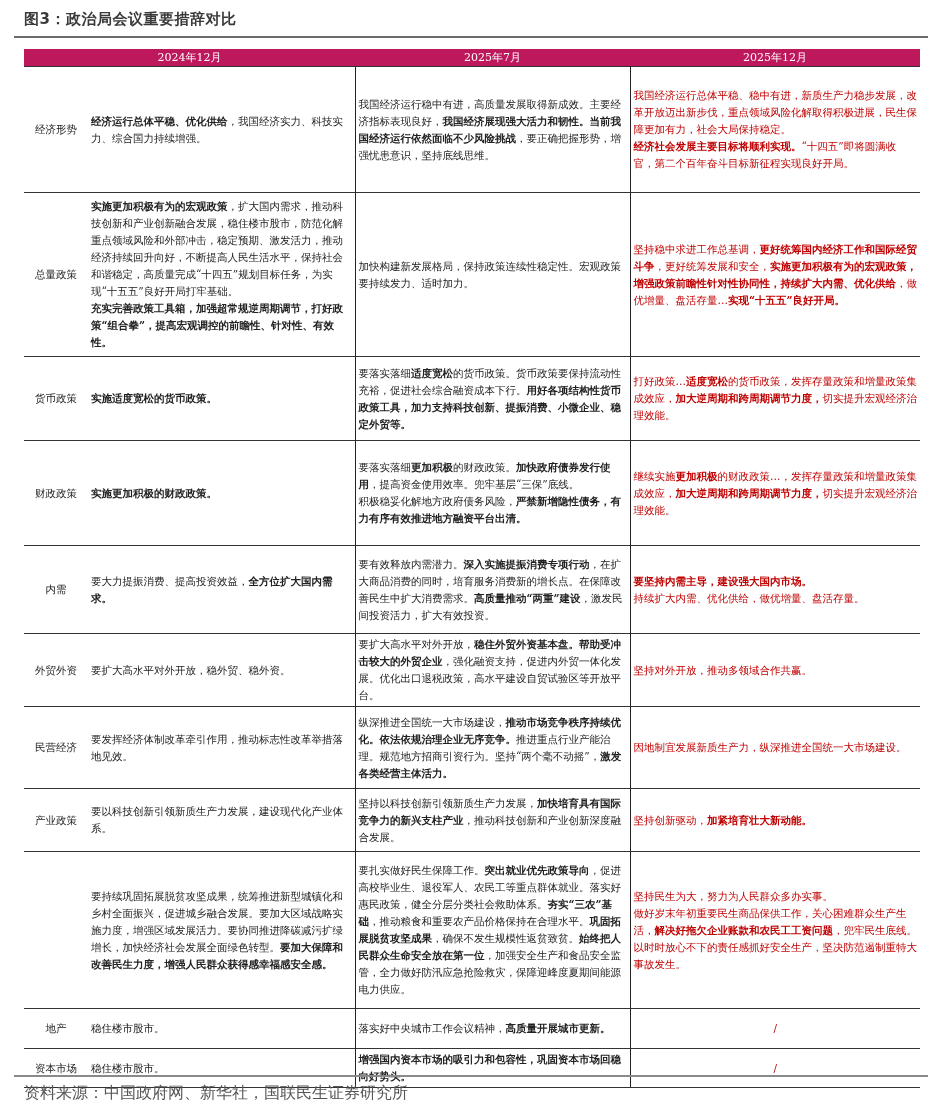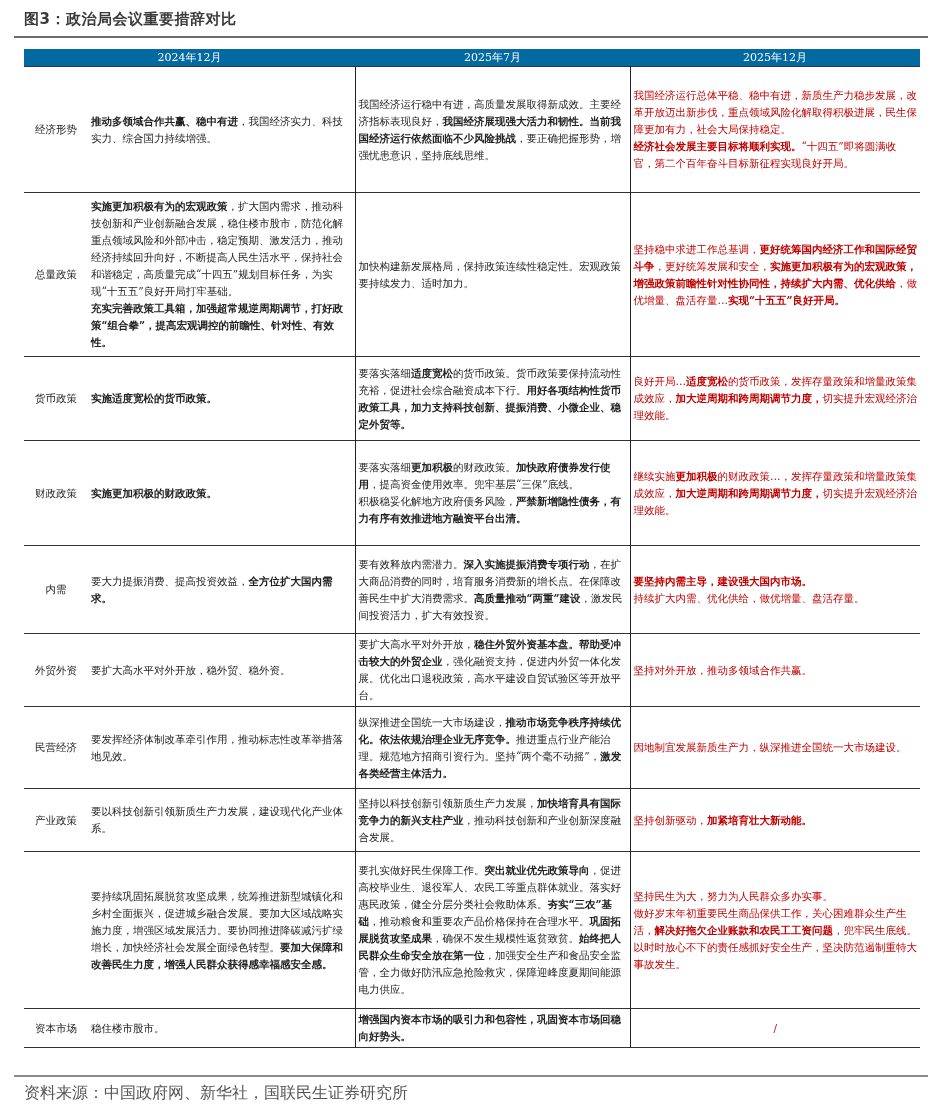--- a/index.html
+++ b/index.html
@@ -1,20 +1,20 @@
 <!DOCTYPE html>
 <html><head>
 <meta charset="utf-8">
 <style>
   html,body{margin:0;padding:0;background:#fff;}
   body{width:941px;height:1109px;position:relative;overflow:hidden;font-family:"DejaVu Serif","Liberation Serif",serif;color:#222;}
   .title{position:absolute;left:24px;top:10px;font-family:"DejaVu Sans","Liberation Sans",sans-serif;font-size:15px;font-weight:bold;color:#3a3a3a;letter-spacing:0.5px;}
   .title-rule{position:absolute;left:14px;top:36px;width:914px;height:2px;background:#6b6b6b;}
   table.cmp{position:absolute;left:24px;top:49px;width:896px;border-collapse:collapse;table-layout:fixed;font-size:10.5px;line-height:17px;}
-  table.cmp th{background:#0369a1;color:#fff;font-weight:normal;font-size:11px;height:17px;padding:0;text-align:center;border:none;}
+  table.cmp th{background:#be185d;color:#fff;font-weight:normal;font-size:11px;height:17px;padding:0;text-align:center;border:none;}
   table.cmp td{vertical-align:middle;padding:2px 3px;border-top:1.5px solid #333;}
   table.cmp tr:last-child td{border-bottom:1.5px solid #333;}
   td.lbl{font-weight:normal;text-align:center;padding:2px 2px;}
   td.c3{border-left:1.5px solid #222;border-right:1.5px solid #222;}
   td.c4{color:#c00000;margin-left:28px;}
   td.c4.slash{text-align:center;}
   b{font-weight:bold;}
   .foot-rule{position:absolute;left:14px;top:1075px;width:914px;height:2px;background:#8a8a8a;}
   .source{position:absolute;left:24px;top:1083px;font-family:"DejaVu Sans","Liberation Sans",sans-serif;font-size:16px;color:#555;}
 </style>
@@ -34,35 +34,35 @@
   <thead>
     <tr>
       <th colspan="2">2024年12月</th>
       <th>2025年7月</th>
       <th>2025年12月</th>
     </tr>
   </thead>
   <tbody id="tbody">
       <tr style="height: 126px;">
         <td class="lbl">经济形势</td>
-        <td class="c2"><b>推动多领域合作共赢、稳中有进</b><span>，我国经济实力、科技实力、综合国力持续增强。</span></td>
+        <td class="c2"><b>经济运行总体平稳、优化供给</b><span>，我国经济实力、科技实力、综合国力持续增强。</span></td>
         <td class="c3"><span>我国经济运行稳中有进，高质量发展取得新成效。主要经济指标表现良好，</span><b>我国经济展现强大活力和韧性。当前我国经济运行依然面临不少风险挑战</b><span>，要正确把握形势，增强忧患意识，坚持底线思维。</span></td>
         <td class="c4"><span>我国经济运行总体平稳、稳中有进，新质生产力稳步发展，改革开放迈出新步伐，重点领域风险化解取得积极进展，民生保障更加有力，社会大局保持稳定。</span><br><b>经济社会发展主要目标将顺利实现。</b><span>“十四五”即将圆满收官，第二个百年奋斗目标新征程实现良好开局。</span></td>
       </tr>
       <tr style="height: 164px;">
         <td class="lbl">总量政策</td>
         <td class="c2"><b>实施更加积极有为的宏观政策</b><span>，扩大国内需求，推动科技创新和产业创新融合发展，稳住楼市股市，防范化解重点领域风险和外部冲击，稳定预期、激发活力，推动经济持续回升向好，不断提高人民生活水平，保持社会和谐稳定，高质量完成“十四五”规划目标任务，为实现“十五五”良好开局打牢基础。</span><br><b>充实完善政策工具箱，加强超常规逆周期调节，打好政策“组合拳”，提高宏观调控的前瞻性、针对性、有效性。</b></td>
         <td class="c3"><span>加快构建新发展格局，保持政策连续性稳定性。宏观政策要持续发力、适时加力。</span></td>
         <td class="c4"><span>坚持稳中求进工作总基调，</span><b>更好统筹国内经济工作和国际经贸斗争</b><span>，更好统筹发展和安全，</span><b>实施更加积极有为的宏观政策，增强政策前瞻性针对性协同性，持续扩大内需、优化供给</b><span>，做优增量、盘活存量…</span><b>实现“十五五”良好开局。</b></td>
       </tr>
       <tr style="height: 84px;">
         <td class="lbl">货币政策</td>
         <td class="c2"><b>实施适度宽松的货币政策。</b></td>
         <td class="c3"><span>要落实落细</span><b>适度宽松</b><span>的货币政策。货币政策要保持流动性充裕，促进社会综合融资成本下行。</span><b>用好各项结构性货币政策工具，加力支持科技创新、提振消费、小微企业、稳定外贸等。</b></td>
-        <td class="c4"><span>良好开局…</span><b>适度宽松</b><span>的货币政策，发挥存量政策和增量政策集成效应，</span><b>加大逆周期和跨周期调节力度，</b><span>切实提升宏观经济治理效能。</span></td>
+        <td class="c4"><span>打好政策…</span><b>适度宽松</b><span>的货币政策，发挥存量政策和增量政策集成效应，</span><b>加大逆周期和跨周期调节力度，</b><span>切实提升宏观经济治理效能。</span></td>
       </tr>
       <tr style="height: 105px;">
         <td class="lbl">财政政策</td>
         <td class="c2"><b>实施更加积极的财政政策。</b></td>
         <td class="c3"><span>要落实落细</span><b>更加积极</b><span>的财政政策。</span><b>加快政府债券发行使用</b><span>，提高资金使用效率。兜牢基层“三保”底线。</span><br><span>积极稳妥化解地方政府债务风险，</span><b>严禁新增隐性债务，有力有序有效推进地方融资平台出清。</b></td>
         <td class="c4"><span>继续实施</span><b>更加积极</b><span>的财政政策…，发挥存量政策和增量政策集成效应，</span><b>加大逆周期和跨周期调节力度，</b><span>切实提升宏观经济治理效能。</span></td>
       </tr>
       <tr style="height: 88px;">
         <td class="lbl">内需</td>
         <td class="c2"><span>要大力提振消费、提高投资效益，</span><b>全方位扩大国内需求。</b></td>
@@ -86,20 +86,26 @@
         <td class="c2"><span>要以科技创新引领新质生产力发展，建设现代化产业体系。</span></td>
         <td class="c3"><span>坚持以科技创新引领新质生产力发展，</span><b>加快培育具有国际竞争力的新兴支柱产业</b><span>，推动科技创新和产业创新深度融合发展。</span></td>
         <td class="c4"><span>坚持创新驱动，</span><b>加紧培育壮大新动能。</b></td>
       </tr>
       <tr style="height: 157px;">
         <td class="lbl"></td>
         <td class="c2"><span>要持续巩固拓展脱贫攻坚成果，统筹推进新型城镇化和乡村全面振兴，促进城乡融合发展。要加大区域战略实施力度，增强区域发展活力。要协同推进降碳减污扩绿增长，加快经济社会发展全面绿色转型。</span><b>要加大保障和改善民生力度，增强人民群众获得感幸福感安全感。</b></td>
         <td class="c3"><span>要扎实做好民生保障工作。</span><b>突出就业优先政策导向</b><span>，促进高校毕业生、退役军人、农民工等重点群体就业。落实好惠民政策，健全分层分类社会救助体系。</span><b>夯实“三农”基础</b><span>，推动粮食和重要农产品价格保持在合理水平。</span><b>巩固拓展脱贫攻坚成果</b><span>，确保不发生规模性返贫致贫。</span><b>始终把人民群众生命安全放在第一位</b><span>，加强安全生产和食品安全监管，全力做好防汛应急抢险救灾，保障迎峰度夏期间能源电力供应。</span></td>
         <td class="c4"><span>坚持民生为大，努力为人民群众多办实事。</span><br><span>做好岁末年初重要民生商品保供工作，关心困难群众生产生活，</span><b>解决好拖欠企业账款和农民工工资问题</b><span>，兜牢民生底线。以时时放心不下的责任感抓好安全生产，坚决防范遏制重特大事故发生。</span></td>
       </tr>
+      <tr style="height: 40px;">
+        <td class="lbl">地产</td>
+        <td class="c2"><span>稳住楼市股市。</span></td>
+        <td class="c3"><span>落实好中央城市工作会议精神，</span><b>高质量开展城市更新。</b></td>
+        <td class="c4 slash"><span>/</span></td>
+      </tr>
       <tr style="height: 35px;">
         <td class="lbl">资本市场</td>
         <td class="c2"><span>稳住楼市股市。</span></td>
         <td class="c3"><b>增强国内资本市场的吸引力和包容性，巩固资本市场回稳向好势头。</b></td>
         <td class="c4 slash"><span>/</span></td>
       </tr>
     </tbody>
 </table>
 
 <div class="foot-rule"></div>

